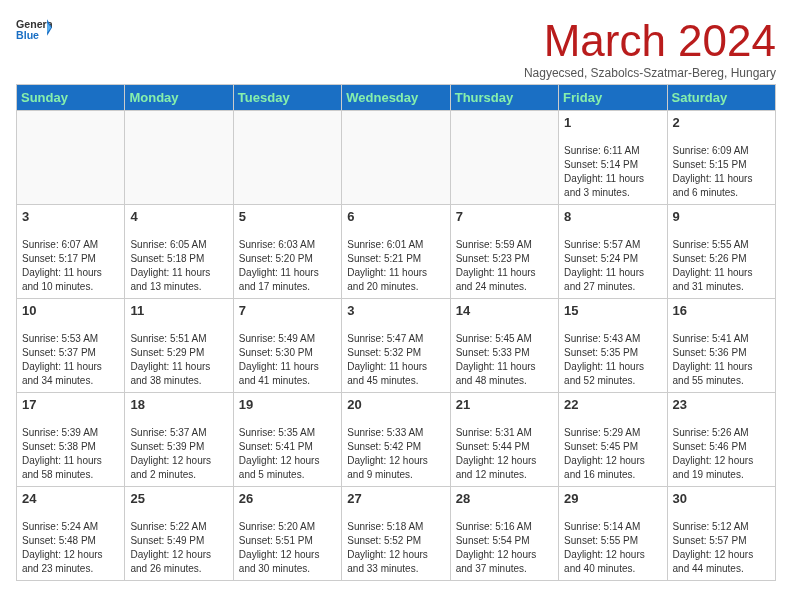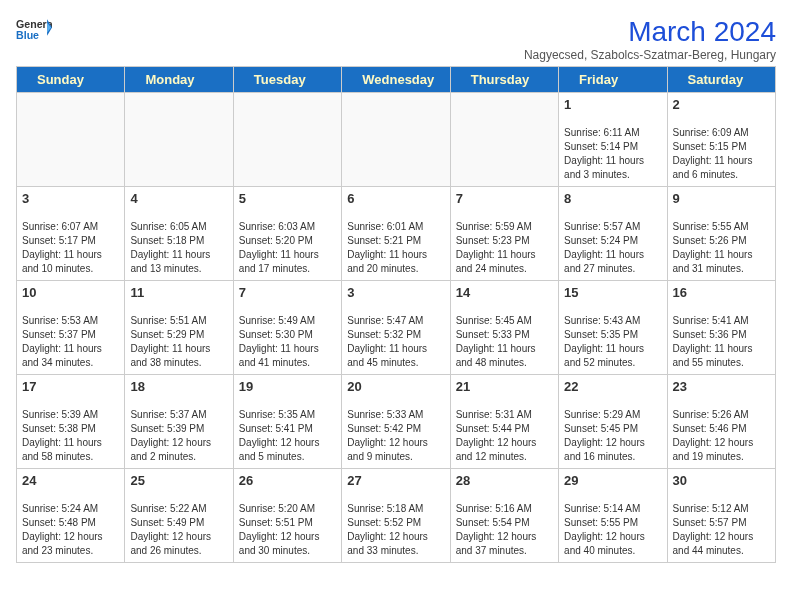--- a/index.html
+++ b/index.html
@@ -22,38 +22,38 @@
       gap: 4px;
     }
     .logo-icon {
       width: 36px;
       height: 28px;
     }
     .title-block {
       text-align: right;
     }
     .calendar-title {
-      font-size: 28px;
-      color: #1d4ed8;
+      font-size: 44px;
+      color: #b91c1c;
       font-weight: normal;
     }
     .calendar-subtitle {
       font-size: 12px;
       color: #555;
     }
     table {
       width: 100%;
       border-collapse: collapse;
       table-layout: fixed;
     }
     .day-header {
       background-color: #1a6fc4;
-      color: #fef9c3;
+      color: #86efac;
       text-align: left;
-      padding: 5px 20px;
+      padding: 5px 4px;
       font-size: 13px;
       font-weight: bold;
       border: 1px solid #ccc;
     }
     td {
       border: 1px solid #ccc;
       vertical-align: top;
       padding: 4px 5px;
       font-size: 10.5px;
       color: #333;

